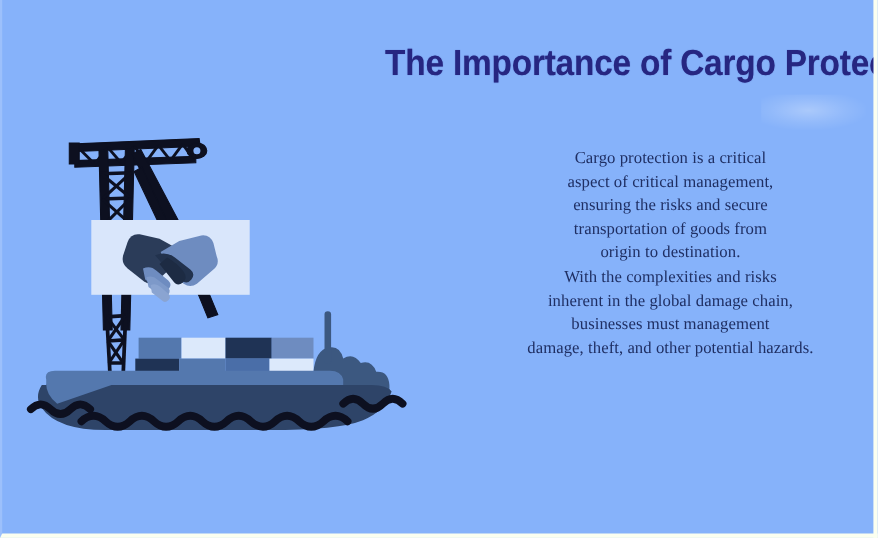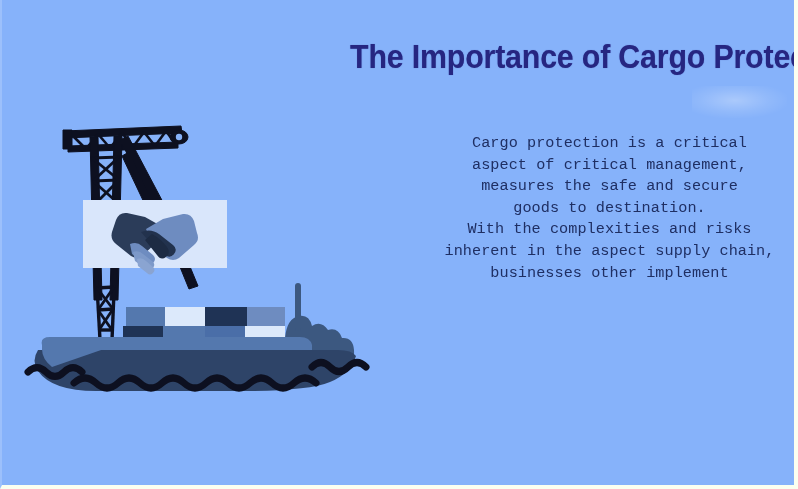--- a/index.html
+++ b/index.html
@@ -41,21 +41,21 @@
   }
 
   
   #body-copy {
     position: absolute;
     left: 425px;
     top: 133px;
     width: 365px;
     text-align: center;
     color: #1f2f63;
-    font-family: Liberation Mono, monospace;
+    font-family: Liberation Serif, serif;
     font-size: 15.2px;
     line-height: 21.6px;
     letter-spacing: 0.05px;
   }
   #body-copy .ln { display: block; white-space: nowrap; }
 
   
   #illustration {
     position: absolute;
     left: 0;
@@ -214,20 +214,22 @@
     </svg>
   </div>
 
   <div id="smudge"></div>
 
   <div id="title">The Importance of Cargo Protection</div>
 
   <div id="body-copy">
     <span class="ln">Cargo protection is a critical</span>
     <span class="ln">aspect of critical management,</span>
-    <span class="ln">measures the safe and secure</span>
-    <span class="ln">goods to destination.</span>
+    <span class="ln">ensuring the risks and secure</span>
+    <span class="ln">transportation of goods from</span>
+    <span class="ln">origin to destination.</span>
     <span class="ln">With the complexities and risks</span>
-    <span class="ln">inherent in the aspect supply chain,</span>
-    <span class="ln">businesses other implement</span>
+    <span class="ln">inherent in the global damage chain,</span>
+    <span class="ln">businesses must management</span>
+    <span class="ln">damage, theft, and other potential hazards.</span>
   </div>
 
 </div>
 
 </body></html>

